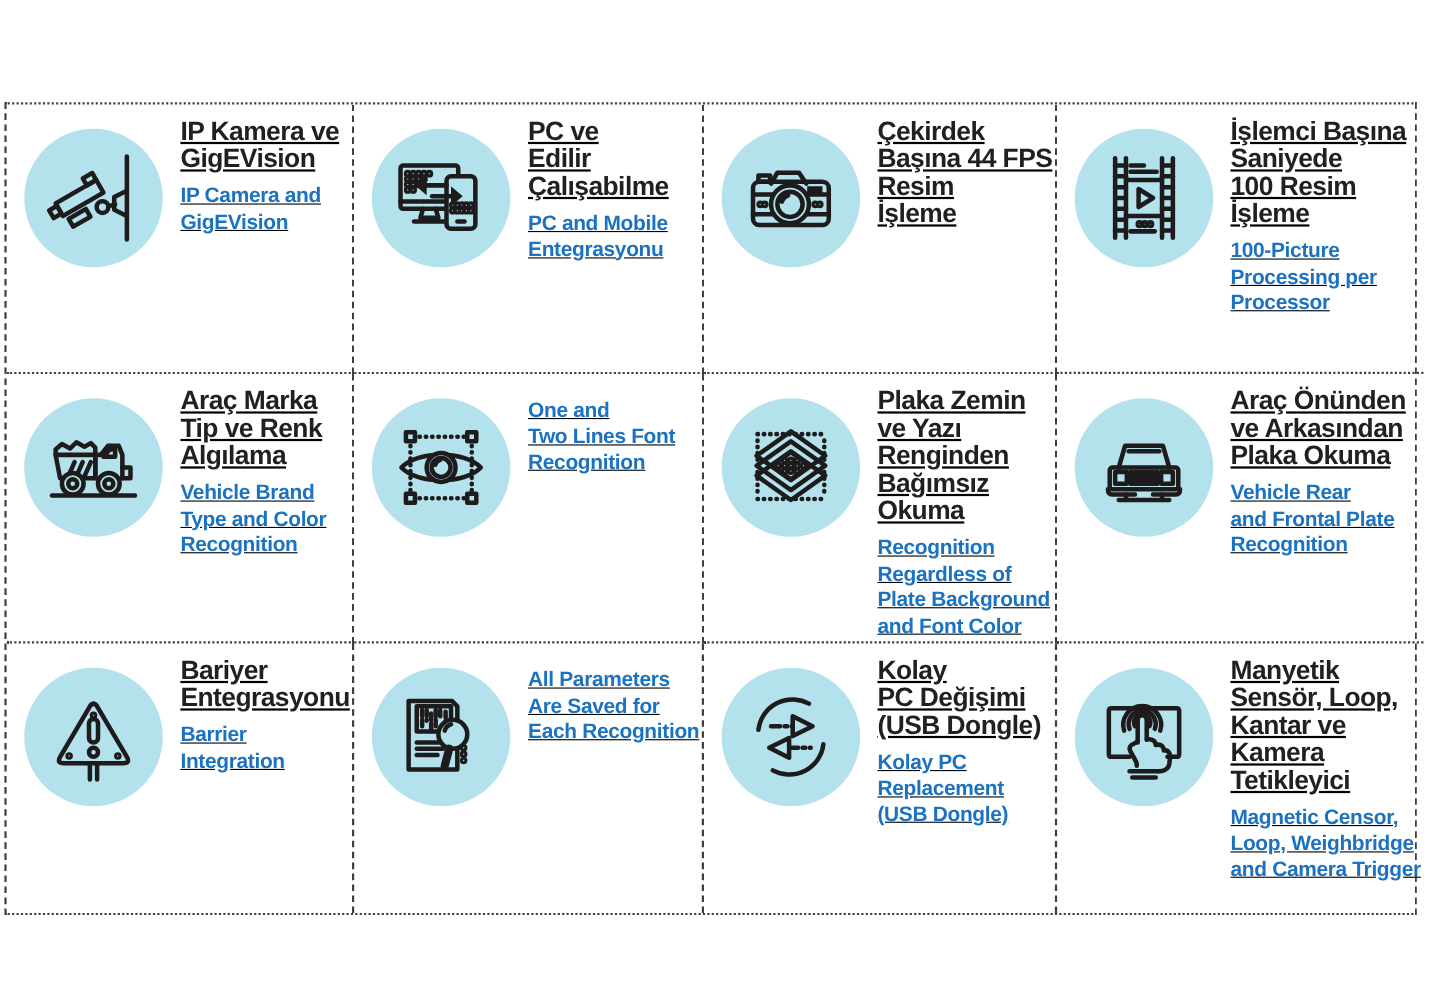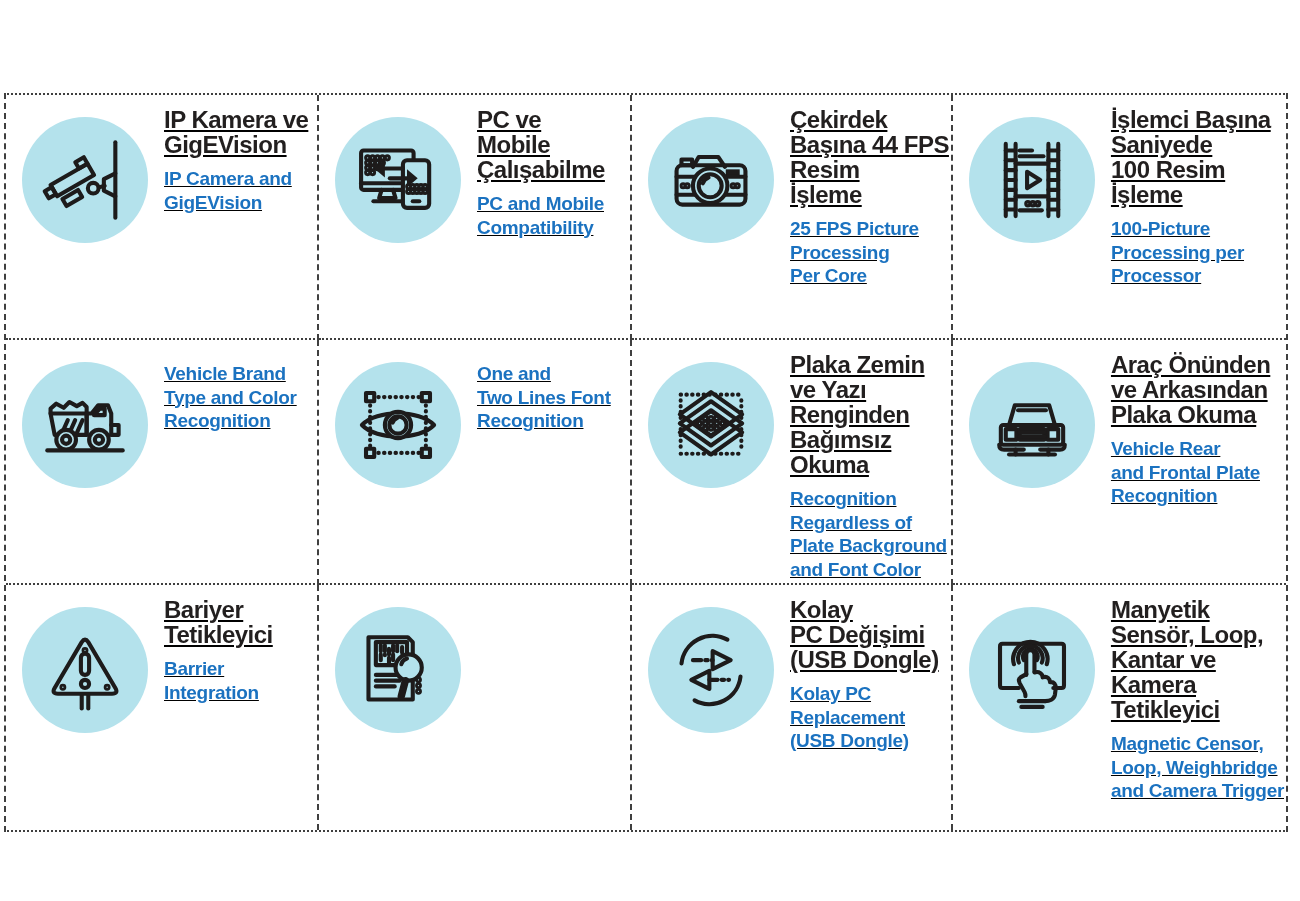--- a/index.html
+++ b/index.html
@@ -105,24 +105,24 @@
         <line x1="68" y1="76" x2="76" y2="76"></line>
         <line x1="33" y1="36" x2="56" y2="36"></line>
         <path d="M34 25 L21 36 L34 47 Z" class="fill"></path>
         <line x1="40" y1="48" x2="62" y2="48"></line>
         <path d="M61 37 L74 48 L61 59 Z" class="fill"></path>
       </svg>
     </div>
       </div>
     <div class="text-col">
       <h3 class="title">PC ve
-Mobile
+Edilir
 Çalışabilme</h3>
       <p class="subtitle">PC and Mobile
-Compatibility</p>
+Entegrasyonu</p>
     </div>
   </div>
 
   <div class="cell">
     <div class="icon-col">
         <div class="circle">
       <svg class="icon" viewBox="0 0 100 100">
         <path d="M28 34 L35 22 H59 L67 34"></path>
         <rect x="8" y="32" width="84" height="48" rx="7"></rect>
         <rect x="14" y="25" width="13" height="7"></rect>
@@ -139,23 +139,20 @@
               <circle cx="82" cy="57" r="1.8"></circle>
         </g>
       </svg>
     </div>
       </div>
     <div class="text-col">
       <h3 class="title">Çekirdek
 Başına 44 FPS
 Resim
 İşleme</h3>
-      <p class="subtitle">25 FPS Picture
-Processing
-Per Core</p>
     </div>
   </div>
 
   <div class="cell">
     <div class="icon-col">
         <div class="circle">
       <svg class="icon" viewBox="0 0 100 100">
         <line x1="18" y1="6" x2="18" y2="94"></line>
             <line x1="30" y1="6" x2="30" y2="94"></line>
         <line x1="70" y1="6" x2="70" y2="94"></line>
@@ -213,20 +210,23 @@
         <path d="M82 50 H91 V62 H82"></path>
         <circle cx="27" cy="68" r="12" class="knockout"></circle>
             <circle cx="27" cy="68" r="5"></circle>
         <circle cx="67" cy="68" r="12" class="knockout"></circle>
             <circle cx="67" cy="68" r="5"></circle>
         <line x1="4" y1="81" x2="96" y2="81"></line>
       </svg>
     </div>
       </div>
     <div class="text-col">
+      <h3 class="title">Araç Marka
+Tip ve Renk
+Algılama</h3>
       <p class="subtitle">Vehicle Brand
 Type and Color
 Recognition</p>
     </div>
   </div>
 
   <div class="cell">
     <div class="icon-col">
         <div class="circle">
       <svg class="icon" viewBox="0 0 100 100">
@@ -339,21 +339,21 @@
         <g class="fill">
           <circle cx="50" cy="26" r="1.7"></circle>
               <circle cx="23" cy="71" r="1.7"></circle>
               <circle cx="77" cy="71" r="1.7"></circle>
         </g>
       </svg>
     </div>
       </div>
     <div class="text-col">
       <h3 class="title">Bariyer
-Tetikleyici</h3>
+Entegrasyonu</h3>
       <p class="subtitle">Barrier
 Integration</p>
     </div>
   </div>
 
   <div class="cell">
     <div class="icon-col">
         <div class="circle">
       <svg class="icon" viewBox="0 0 100 100">
         <path d="M14 10 H62 L68 16 V86 H14 Z"></path>
@@ -374,20 +374,23 @@
         <line x1="59" y1="63" x2="54" y2="82" class="thick"></line>
         <g class="fill">
           <circle cx="75" cy="62" r="1.7"></circle>
               <circle cx="75" cy="69" r="1.7"></circle>
               <circle cx="75" cy="76" r="1.7"></circle>
         </g>
       </svg>
     </div>
       </div>
     <div class="text-col">
+      <p class="subtitle">All Parameters
+Are Saved for
+Each Recognition</p>
     </div>
   </div>
 
   <div class="cell">
     <div class="icon-col">
         <div class="circle">
       <svg class="icon" viewBox="0 0 100 100">
         <path d="M14 42 A38 38 0 0 1 70 13"></path>
         <path d="M86 58 A38 38 0 0 1 30 87"></path>
         <line x1="28" y1="38" x2="52" y2="38" class="dashline"></line>

